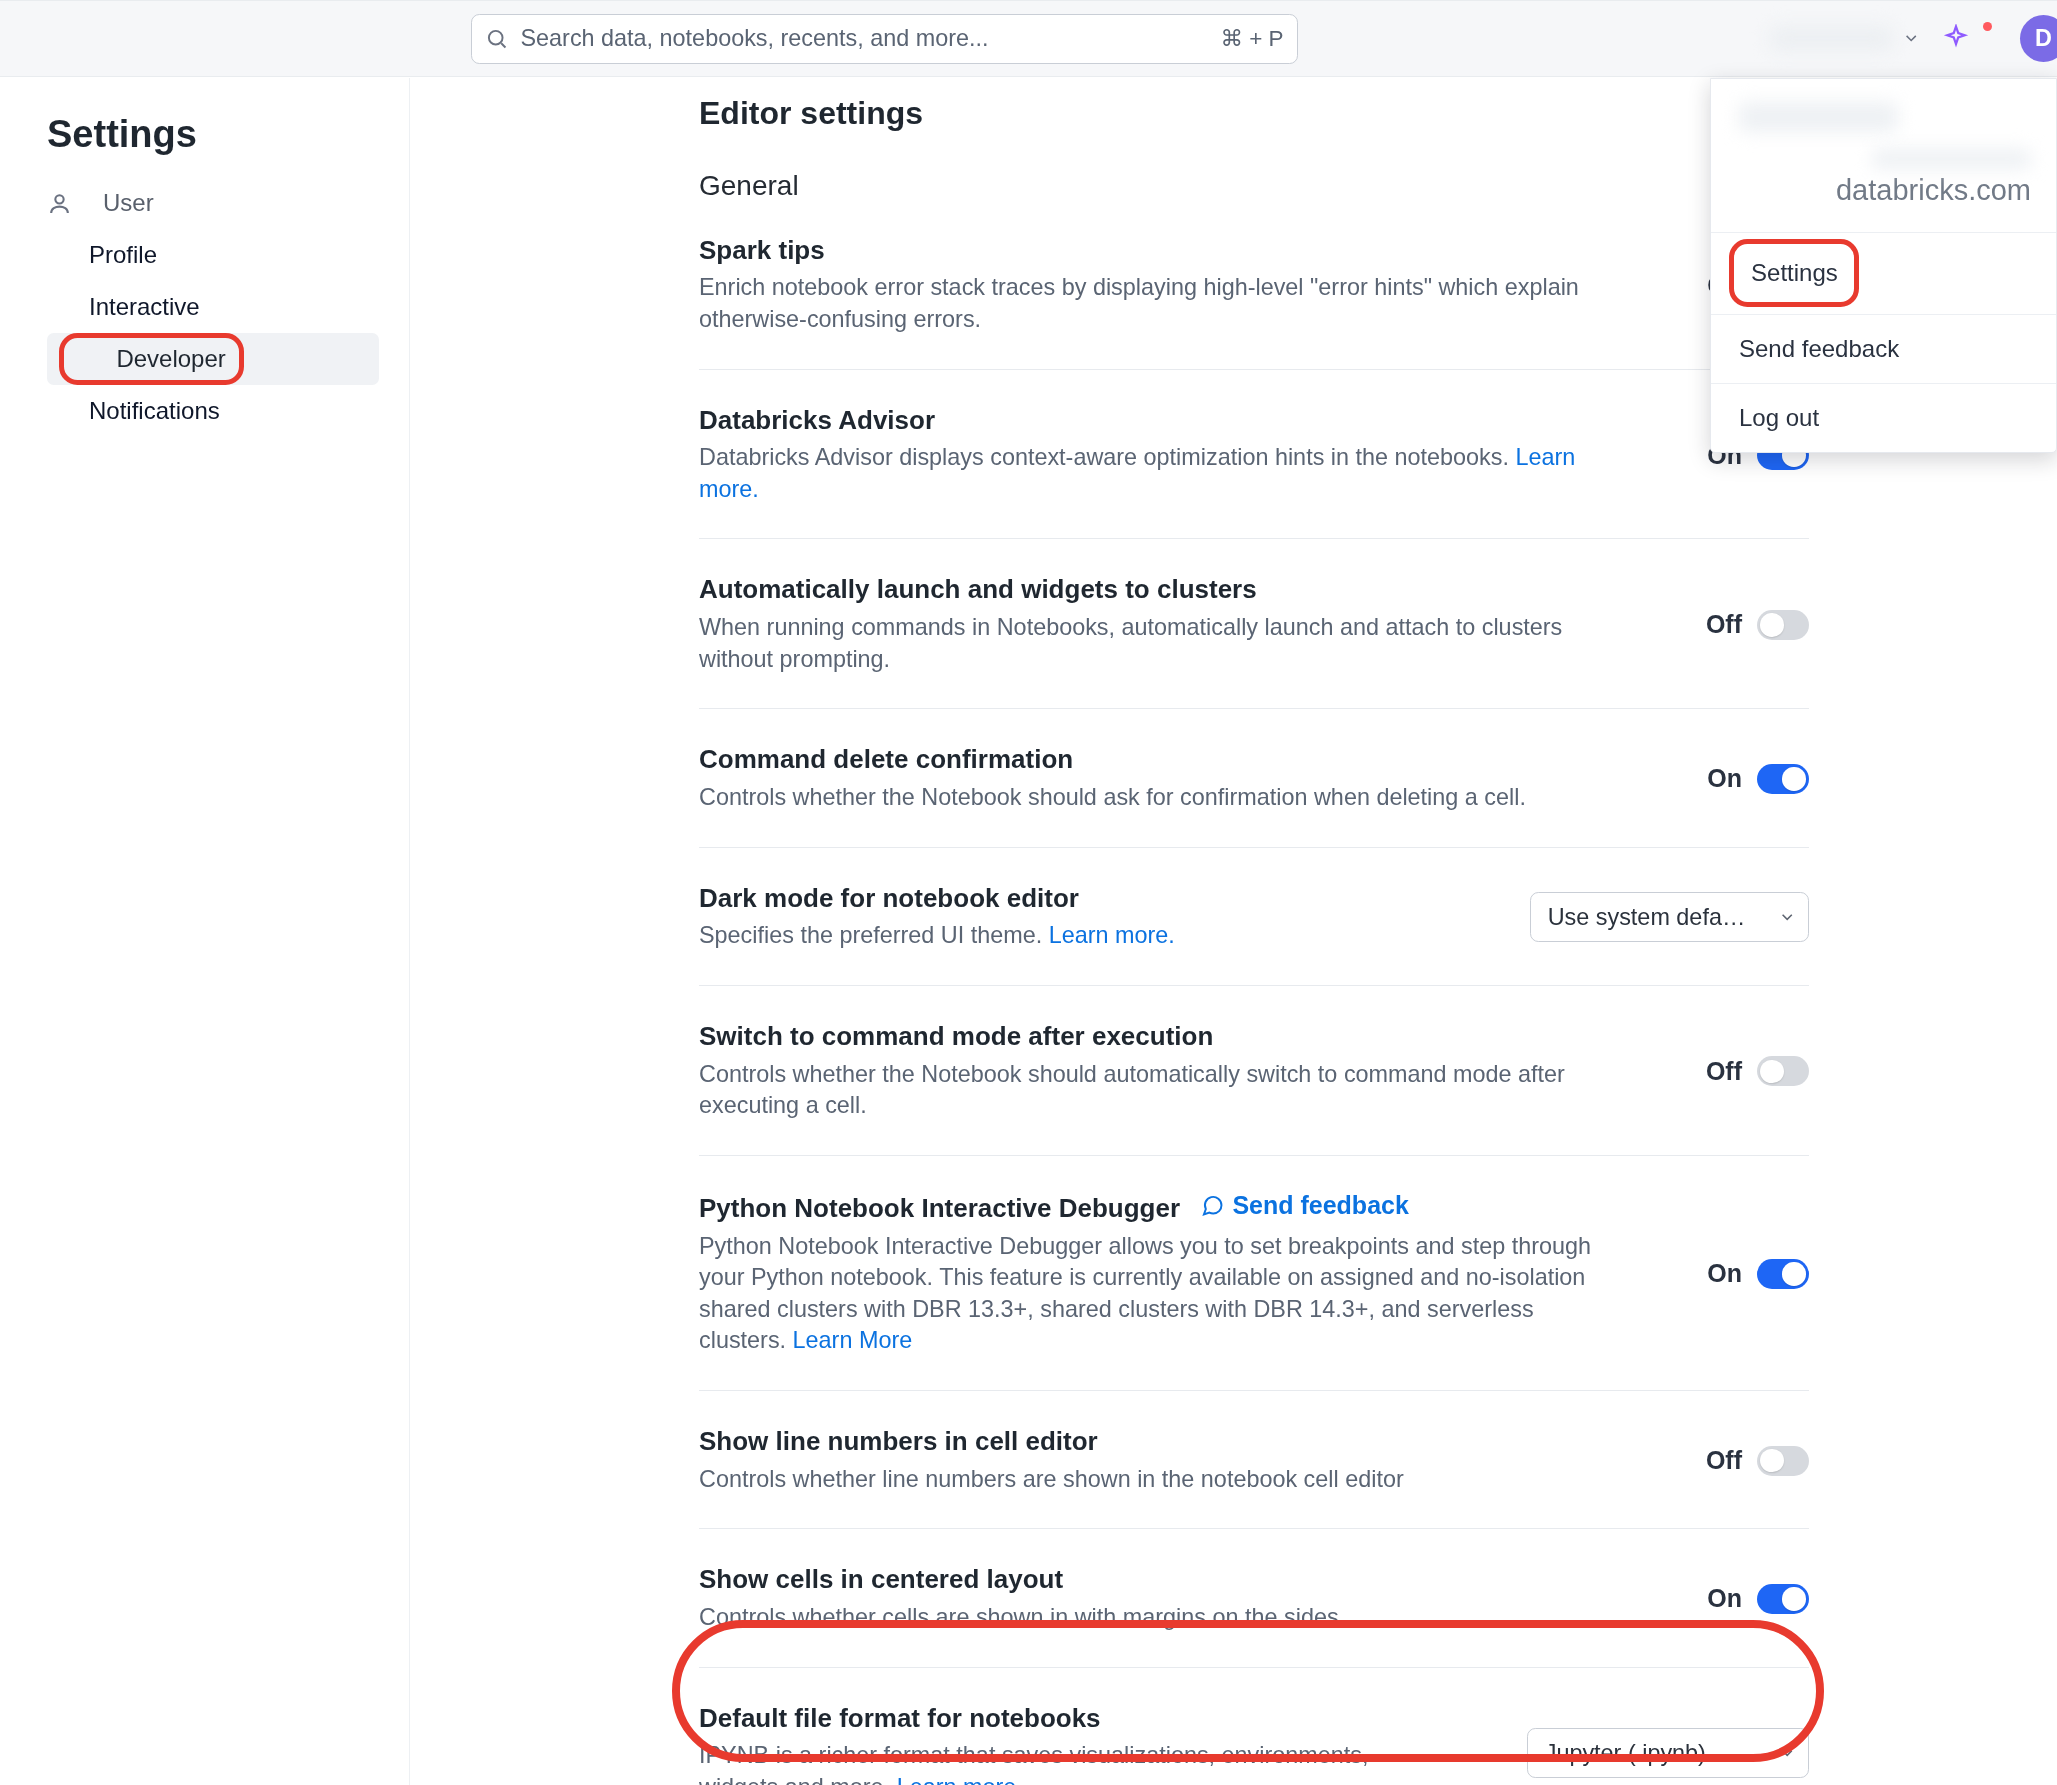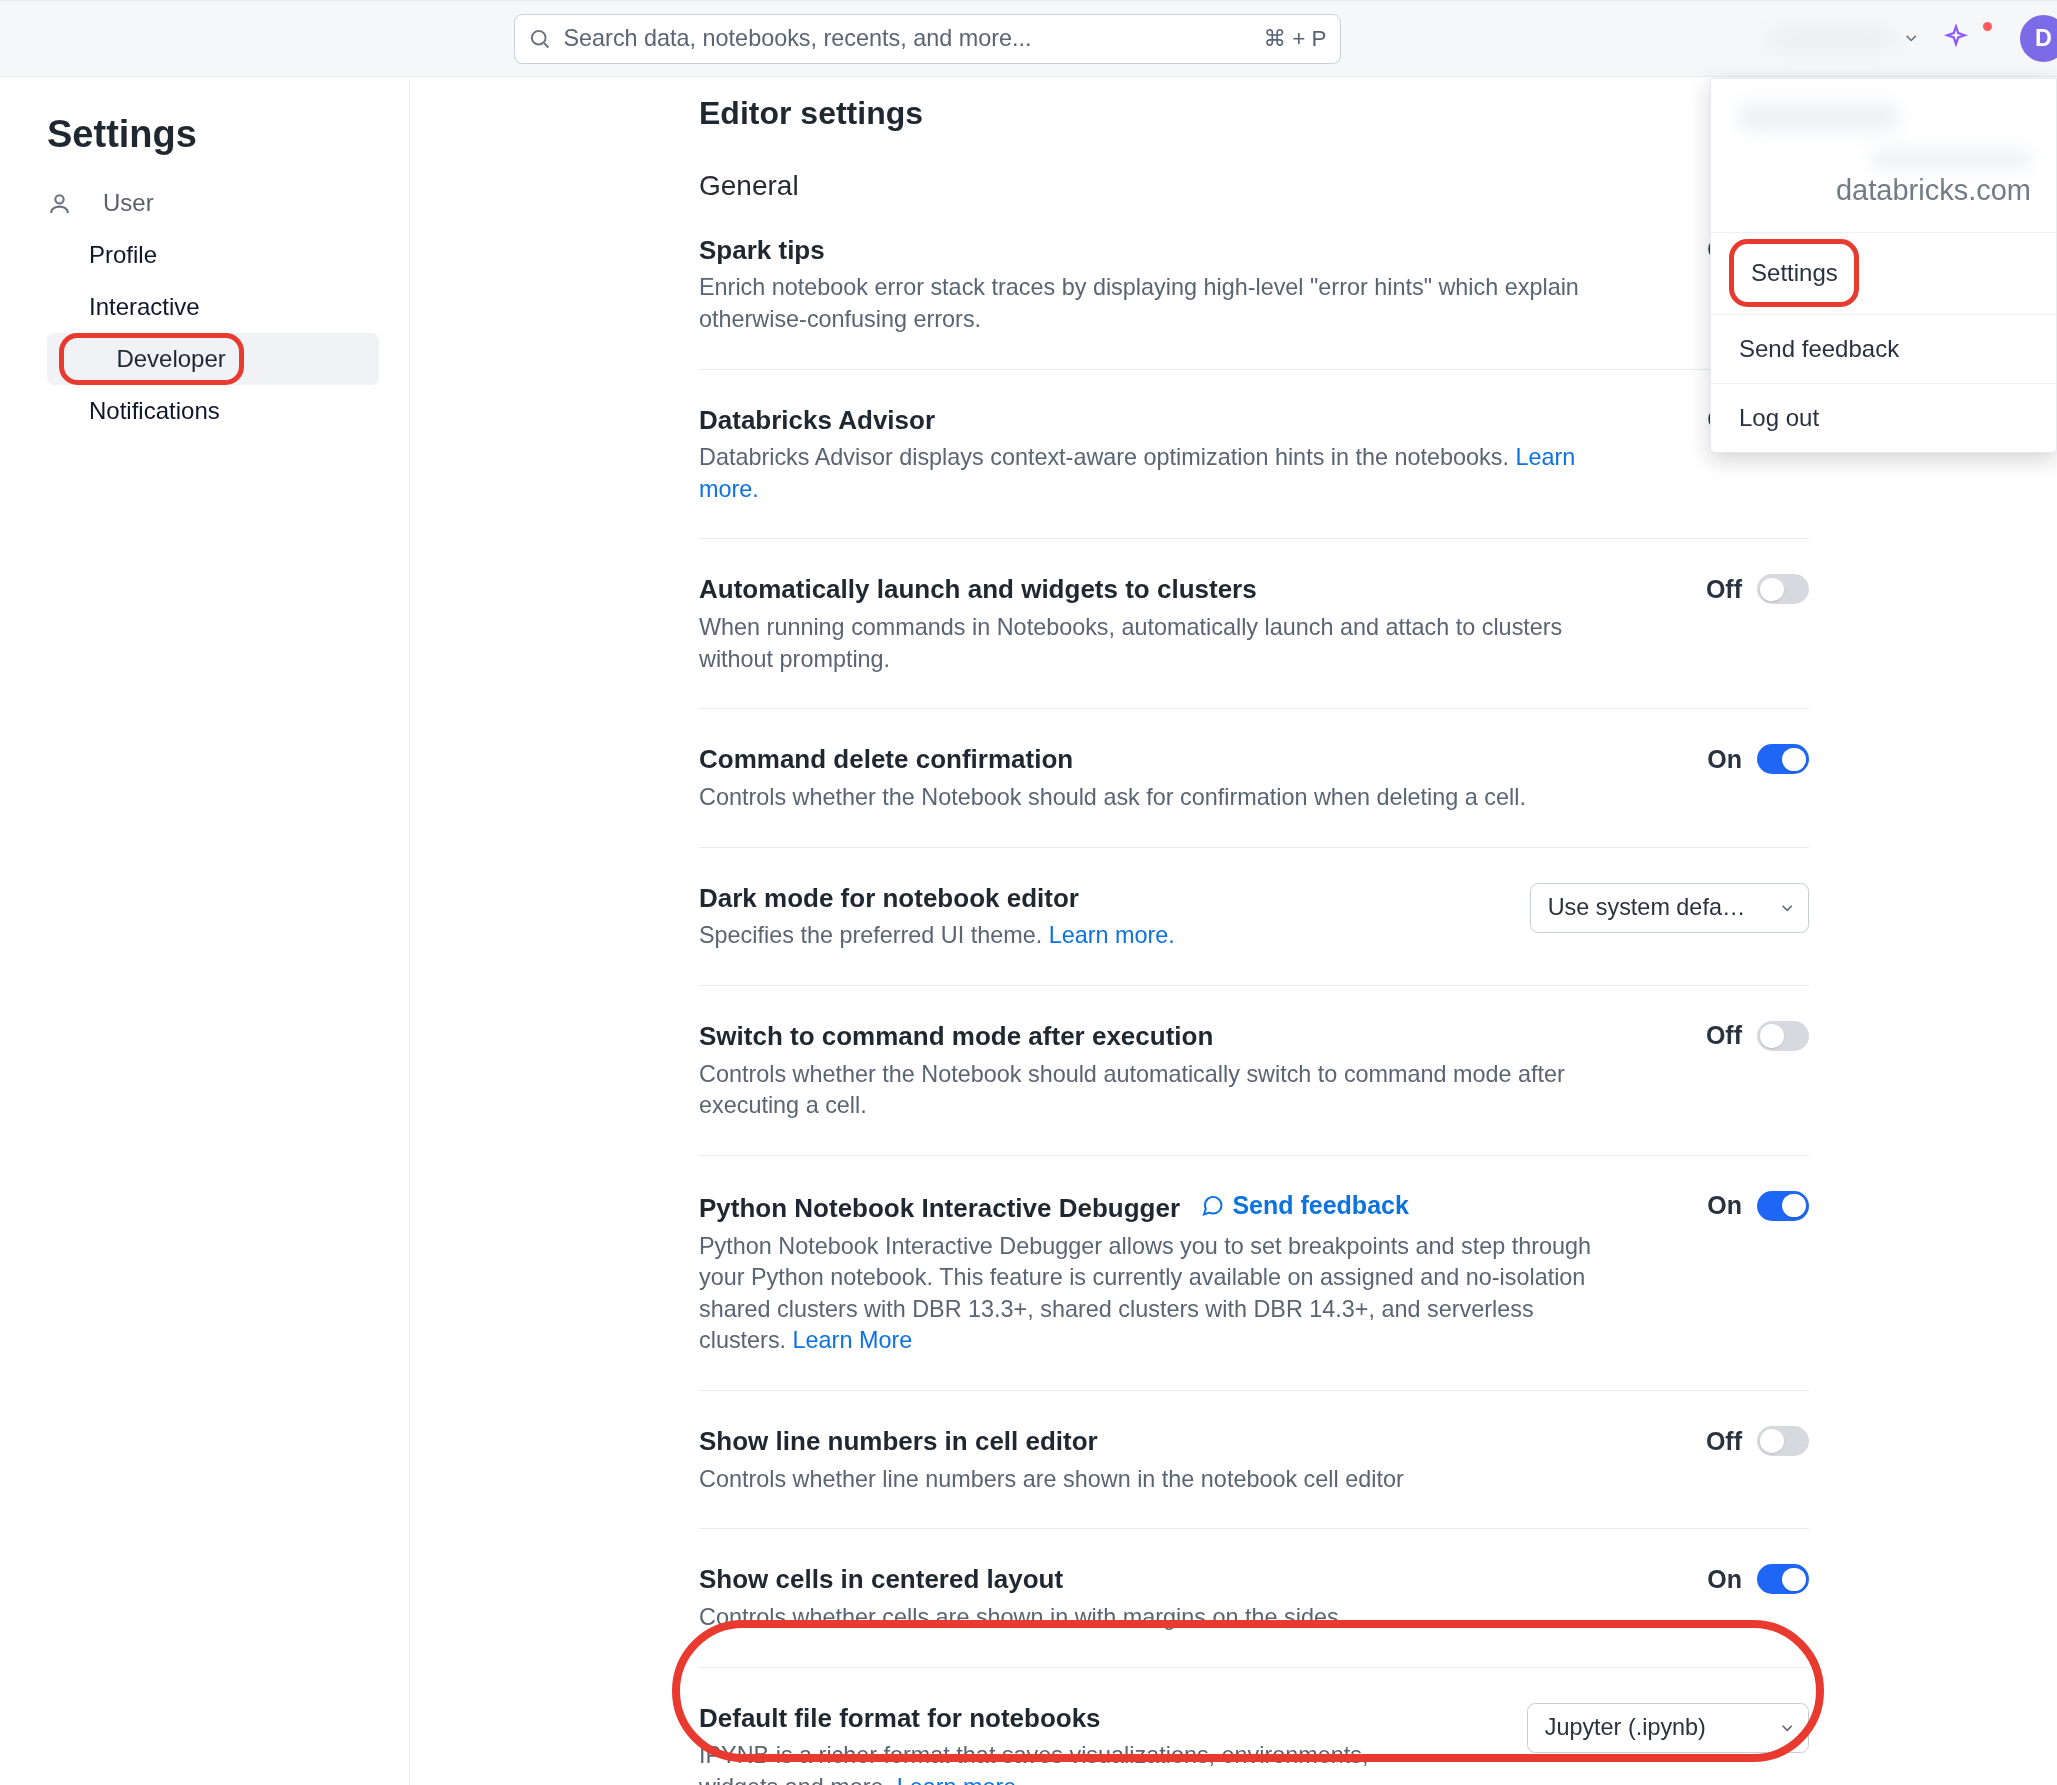--- a/index.html
+++ b/index.html
@@ -21,21 +21,21 @@
   html,body{margin:0;padding:0;background:var(--bg);}
   body{
     font-family: -apple-system, BlinkMacSystemFont, "Segoe UI", Helvetica, Arial, sans-serif;
     color:var(--text);
     width:2057px; height:1785px; overflow:hidden; position:relative;
   }
   
   .topbar{
     height:77px; background:var(--topbar);
     border-top:1.7px solid #e9ecef; border-bottom:1.7px solid #e9ecef;
-    display:flex; align-items:center;gap:43px;
+    display:flex; align-items:center;
   }
   .topbar .spacer-left{width:471px;}
   .search{
     width:827px; height:50px; background:#fff; border:0.8px solid var(--border-strong);
     border-radius:8.3px; display:flex; align-items:center; padding:0 13.4px; gap:11.7px;
   }
   .search .icon{color:#6b7280;}
   .search .placeholder{flex:1; color:var(--muted); font-size:23.4px;}
   .search .kbd{color:var(--muted); font-size:22.5px; white-space:nowrap;}
   .topbar-right{margin-left:auto; display:flex; align-items:center; gap:20px; padding-right:6.7px;}
@@ -55,21 +55,21 @@
   .side-list li.active{background:#f0f2f5; color:#1f2730;}
   .ring{border:5px solid #e83a2e; border-radius:18.4px; padding:2.5px 13.4px; display:inline-block; position:relative; left:-15px;}
   .ring > .txt{display:inline-block; line-height:37px;margin-left:39px;}
 
   
   .main{position:absolute; left:410px; top:78px; right:0; padding:0 0 33px 0;}
   .content{max-width:1110px; margin-left:289px;}
   h2.page-title{font-size:32px; font-weight:700; margin:16.7px 0 30px 0;}
   h3.section{font-size:28px; font-weight:500; color:#252b33; margin:38px 0 33px 0;}
 
-  .row{display:flex; justify-content:space-between; align-items:flex-start; padding:0 0 33px 0; border-bottom:0.8px solid #e7eaee; margin-bottom:35px;}
+  .row{display:flex; justify-content:space-between; align-items:center; padding:0 0 33px 0; border-bottom:0.8px solid #e7eaee; margin-bottom:35px;}
   .row:last-child{border-bottom:none;}
   .row .left{max-width:902px;}
   .row h4{font-size:26px; font-weight:700; margin:0 0 6.7px 0;}
   .row p{font-size:23.4px; color:var(--muted); margin:0; line-height:1.35;}
   a.link{color:var(--link); text-decoration:none;}
   .feedback{display:inline-flex; align-items:center; gap:8.3px; color:var(--link); font-size:25px; margin-left:13.4px;}
   .row .right{display:flex; align-items:center; gap:15px; white-space:nowrap;}
   .state{font-size:25px; font-weight:600; color:#2a3240;}
 
   

